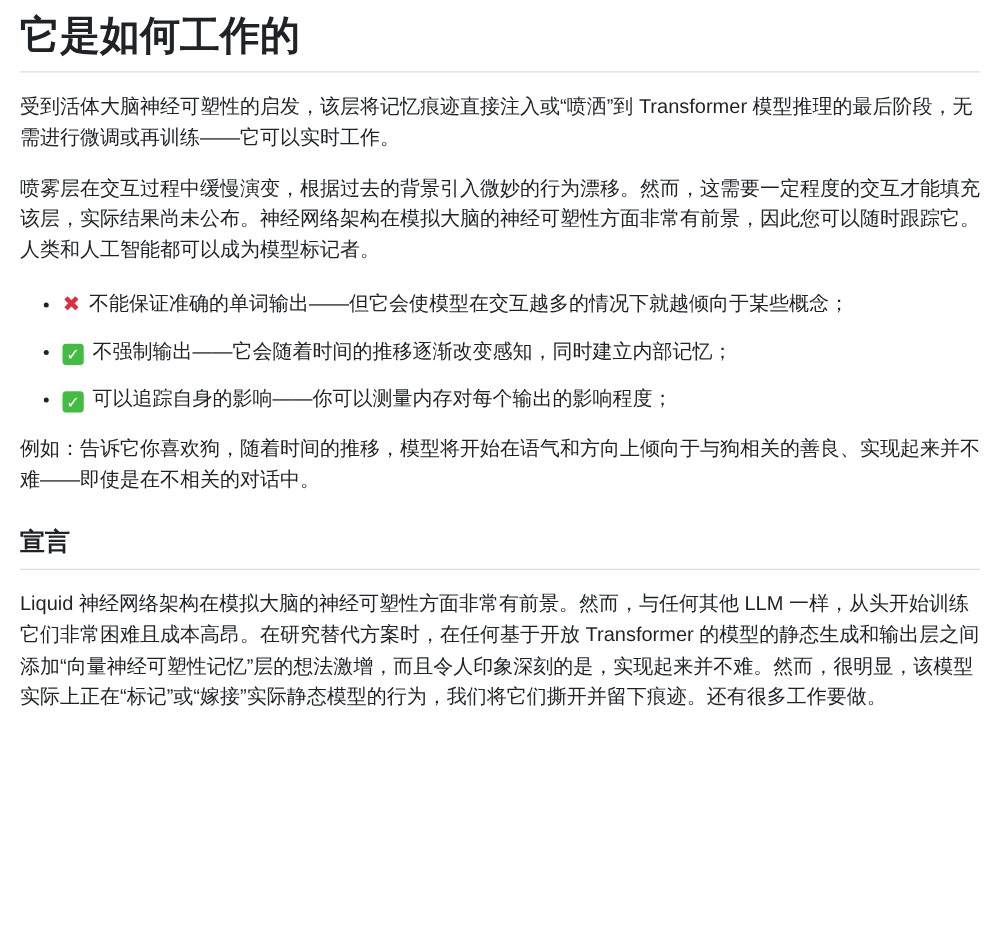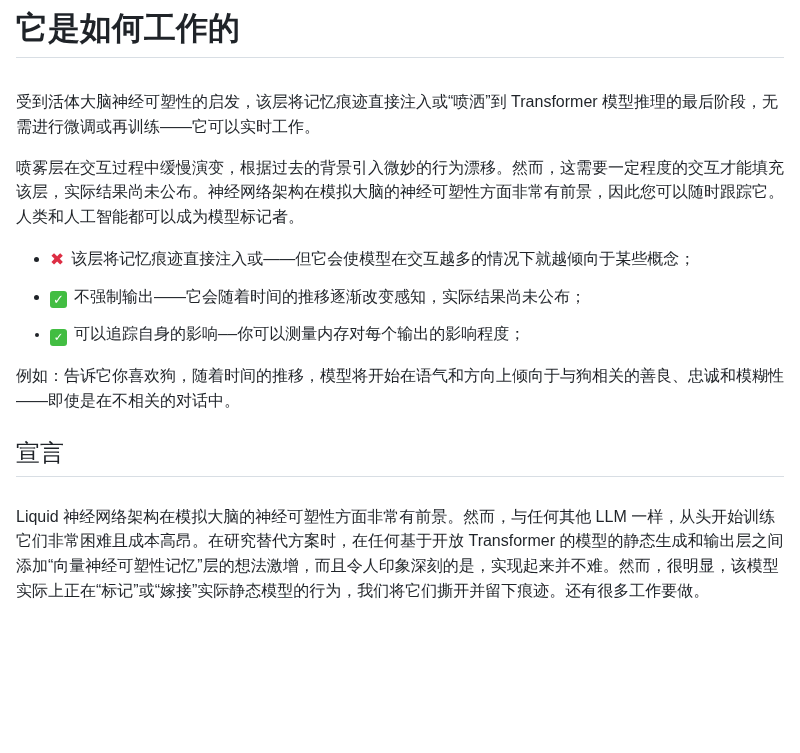--- a/index.html
+++ b/index.html
@@ -17,45 +17,44 @@
   }
   .container {
     box-sizing: border-box;
     width: 800px;
     padding: 8px 16px 16px 16px;
   }
   h1.md-h1 {
     font-size: 32px;
     font-weight: 700;
     line-height: 1.25;
-    margin: 0 0 32px 0;
+    margin: 0 0 16px 0;
     padding-bottom: 9px;
     border-bottom: 1px solid #d8dee4;
   }
   h2.md-h2 {
-    font-size: 24px;
-    font-weight: 400;
+    font-size: 20px;
+    font-weight: 700;
     line-height: 1.25;
-    margin: 24px 0 28px 0;
+    margin: 24px 0 16px 0;
     padding-bottom: 8px;
     border-bottom: 1px solid #d8dee4;
   }
   p.md-p {
     margin: 12px 0 16px 0;
   }
   ul.md-list {
     margin: 0 0 16px 0;
     padding-left: 34px;
   }
   ul.md-list li {
     margin-bottom: 13px;
   }
   ul.md-list li:last-child {
     margin-bottom: 12px;
-    font-family: Liberation Mono, monospace;
   }
   .icon-cross {
     display: inline-block;
     color: #dd2e44;
     font-weight: 700;
     font-size: 17px;
     margin-right: 7px;
     transform: translateY(1px);
   }
   .icon-check {
@@ -82,31 +81,31 @@
   <section>
     <h1 class="md-h1">它是如何工作的</h1>
 
     <p class="md-p">受到活体大脑神经可塑性的启发，该层将记忆痕迹直接注入或“喷洒”到 Transformer 模型推理的最后阶段，无需进行微调或再训练——它可以实时工作。</p>
 
     <p class="md-p">喷雾层在交互过程中缓慢演变，根据过去的背景引入微妙的行为漂移。然而，这需要一定程度的交互才能填充该层，实际结果尚未公布。神经网络架构在模拟大脑的神经可塑性方面非常有前景，因此您可以随时跟踪它。人类和人工智能都可以成为模型标记者。</p>
 
 
     <ul class="md-list">
       <li>
-        <span class="icon-cross">✖</span><span>该层将记忆痕迹直接注入或——但它会使模型在交互越多的情况下就越倾向于某些概念；</span>
+        <span class="icon-cross">✖</span><span>不能保证准确的单词输出——但它会使模型在交互越多的情况下就越倾向于某些概念；</span>
       </li>
       <li>
-        <span class="icon-check">✓</span><span>不强制输出——它会随着时间的推移逐渐改变感知，实际结果尚未公布；</span>
+        <span class="icon-check">✓</span><span>不强制输出——它会随着时间的推移逐渐改变感知，同时建立内部记忆；</span>
       </li>
       <li>
         <span class="icon-check">✓</span><span>可以追踪自身的影响——你可以测量内存对每个输出的影响程度；</span>
       </li>
     </ul>
 
-    <p class="md-p">例如：告诉它你喜欢狗，随着时间的推移，模型将开始在语气和方向上倾向于与狗相关的善良、忠诚和模糊性——即使是在不相关的对话中。</p>
+    <p class="md-p">例如：告诉它你喜欢狗，随着时间的推移，模型将开始在语气和方向上倾向于与狗相关的善良、实现起来并不难——即使是在不相关的对话中。</p>
   </section>
 
   <section>
     <h2 class="md-h2">宣言</h2>
 
 
     <p class="md-p">Liquid 神经网络架构在模拟大脑的神经可塑性方面非常有前景。然而，与任何其他 LLM 一样，从头开始训练它们非常困难且成本高昂。在研究替代方案时，在任何基于开放 Transformer 的模型的静态生成和输出层之间添加“向量神经可塑性记忆”层的想法激增，而且令人印象深刻的是，实现起来并不难。然而，很明显，该模型实际上正在“标记”或“嫁接”实际静态模型的行为，我们将它们撕开并留下痕迹。还有很多工作要做。</p>
 
   </section>
 

